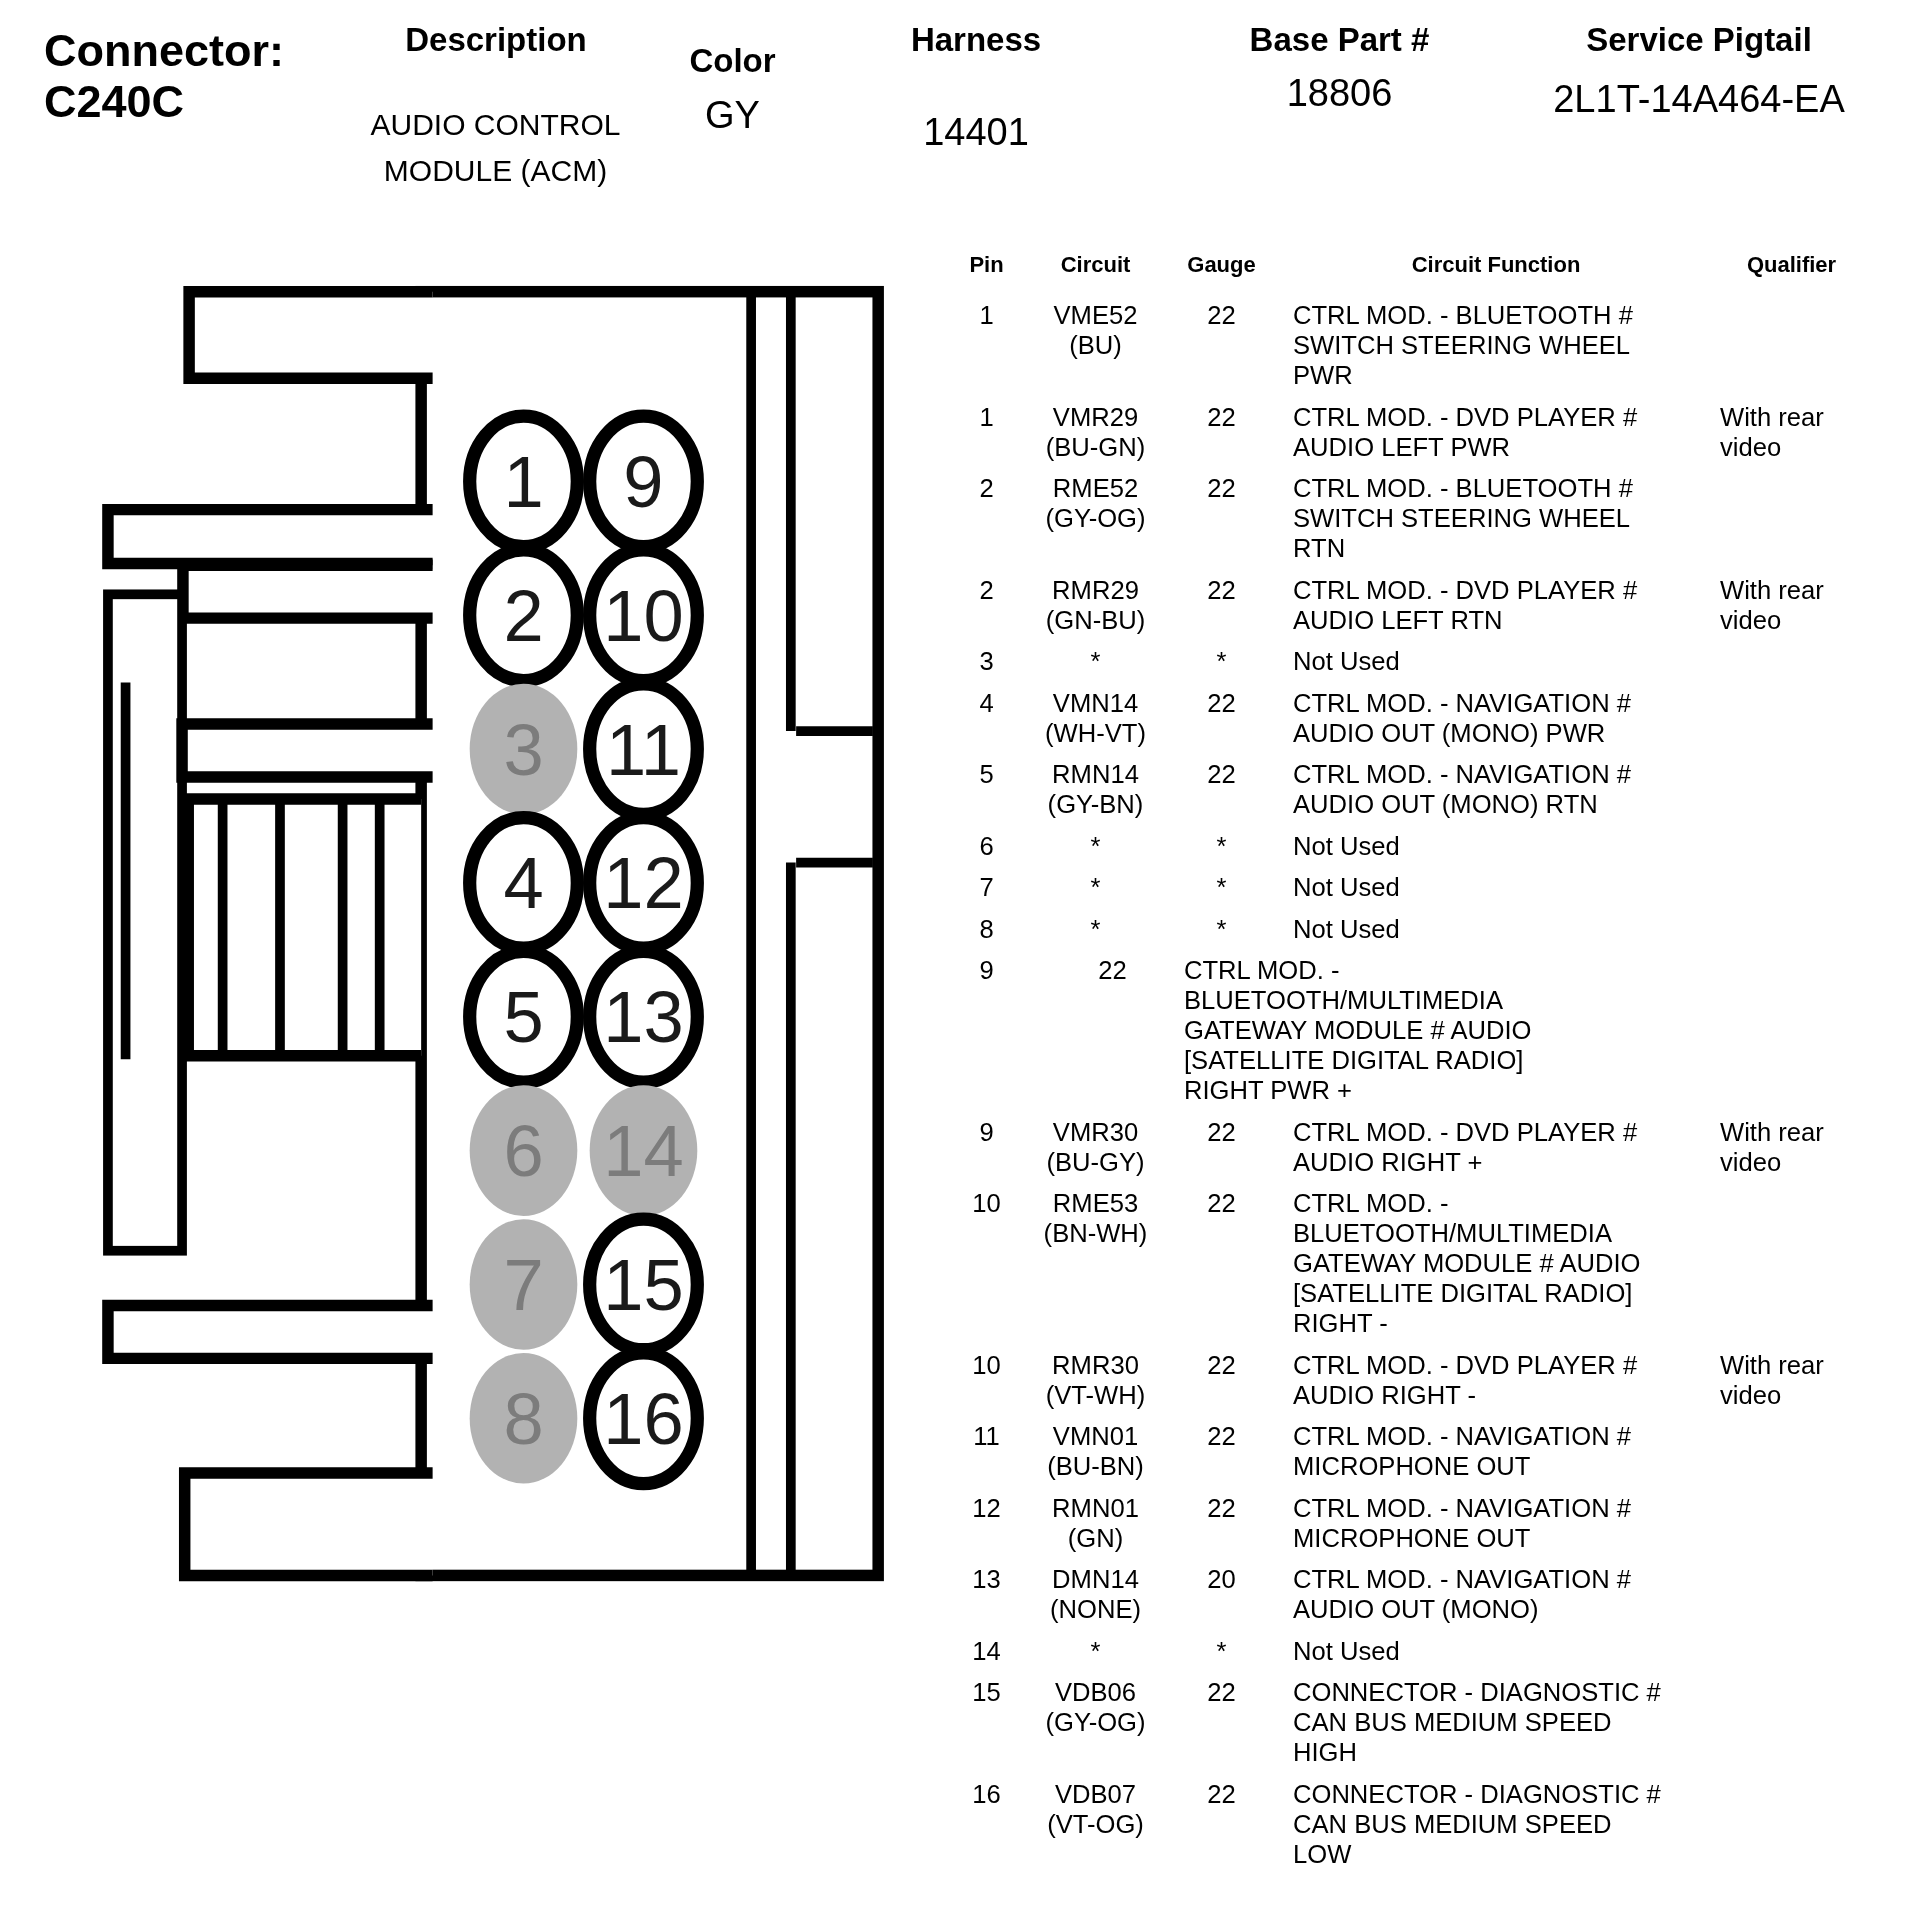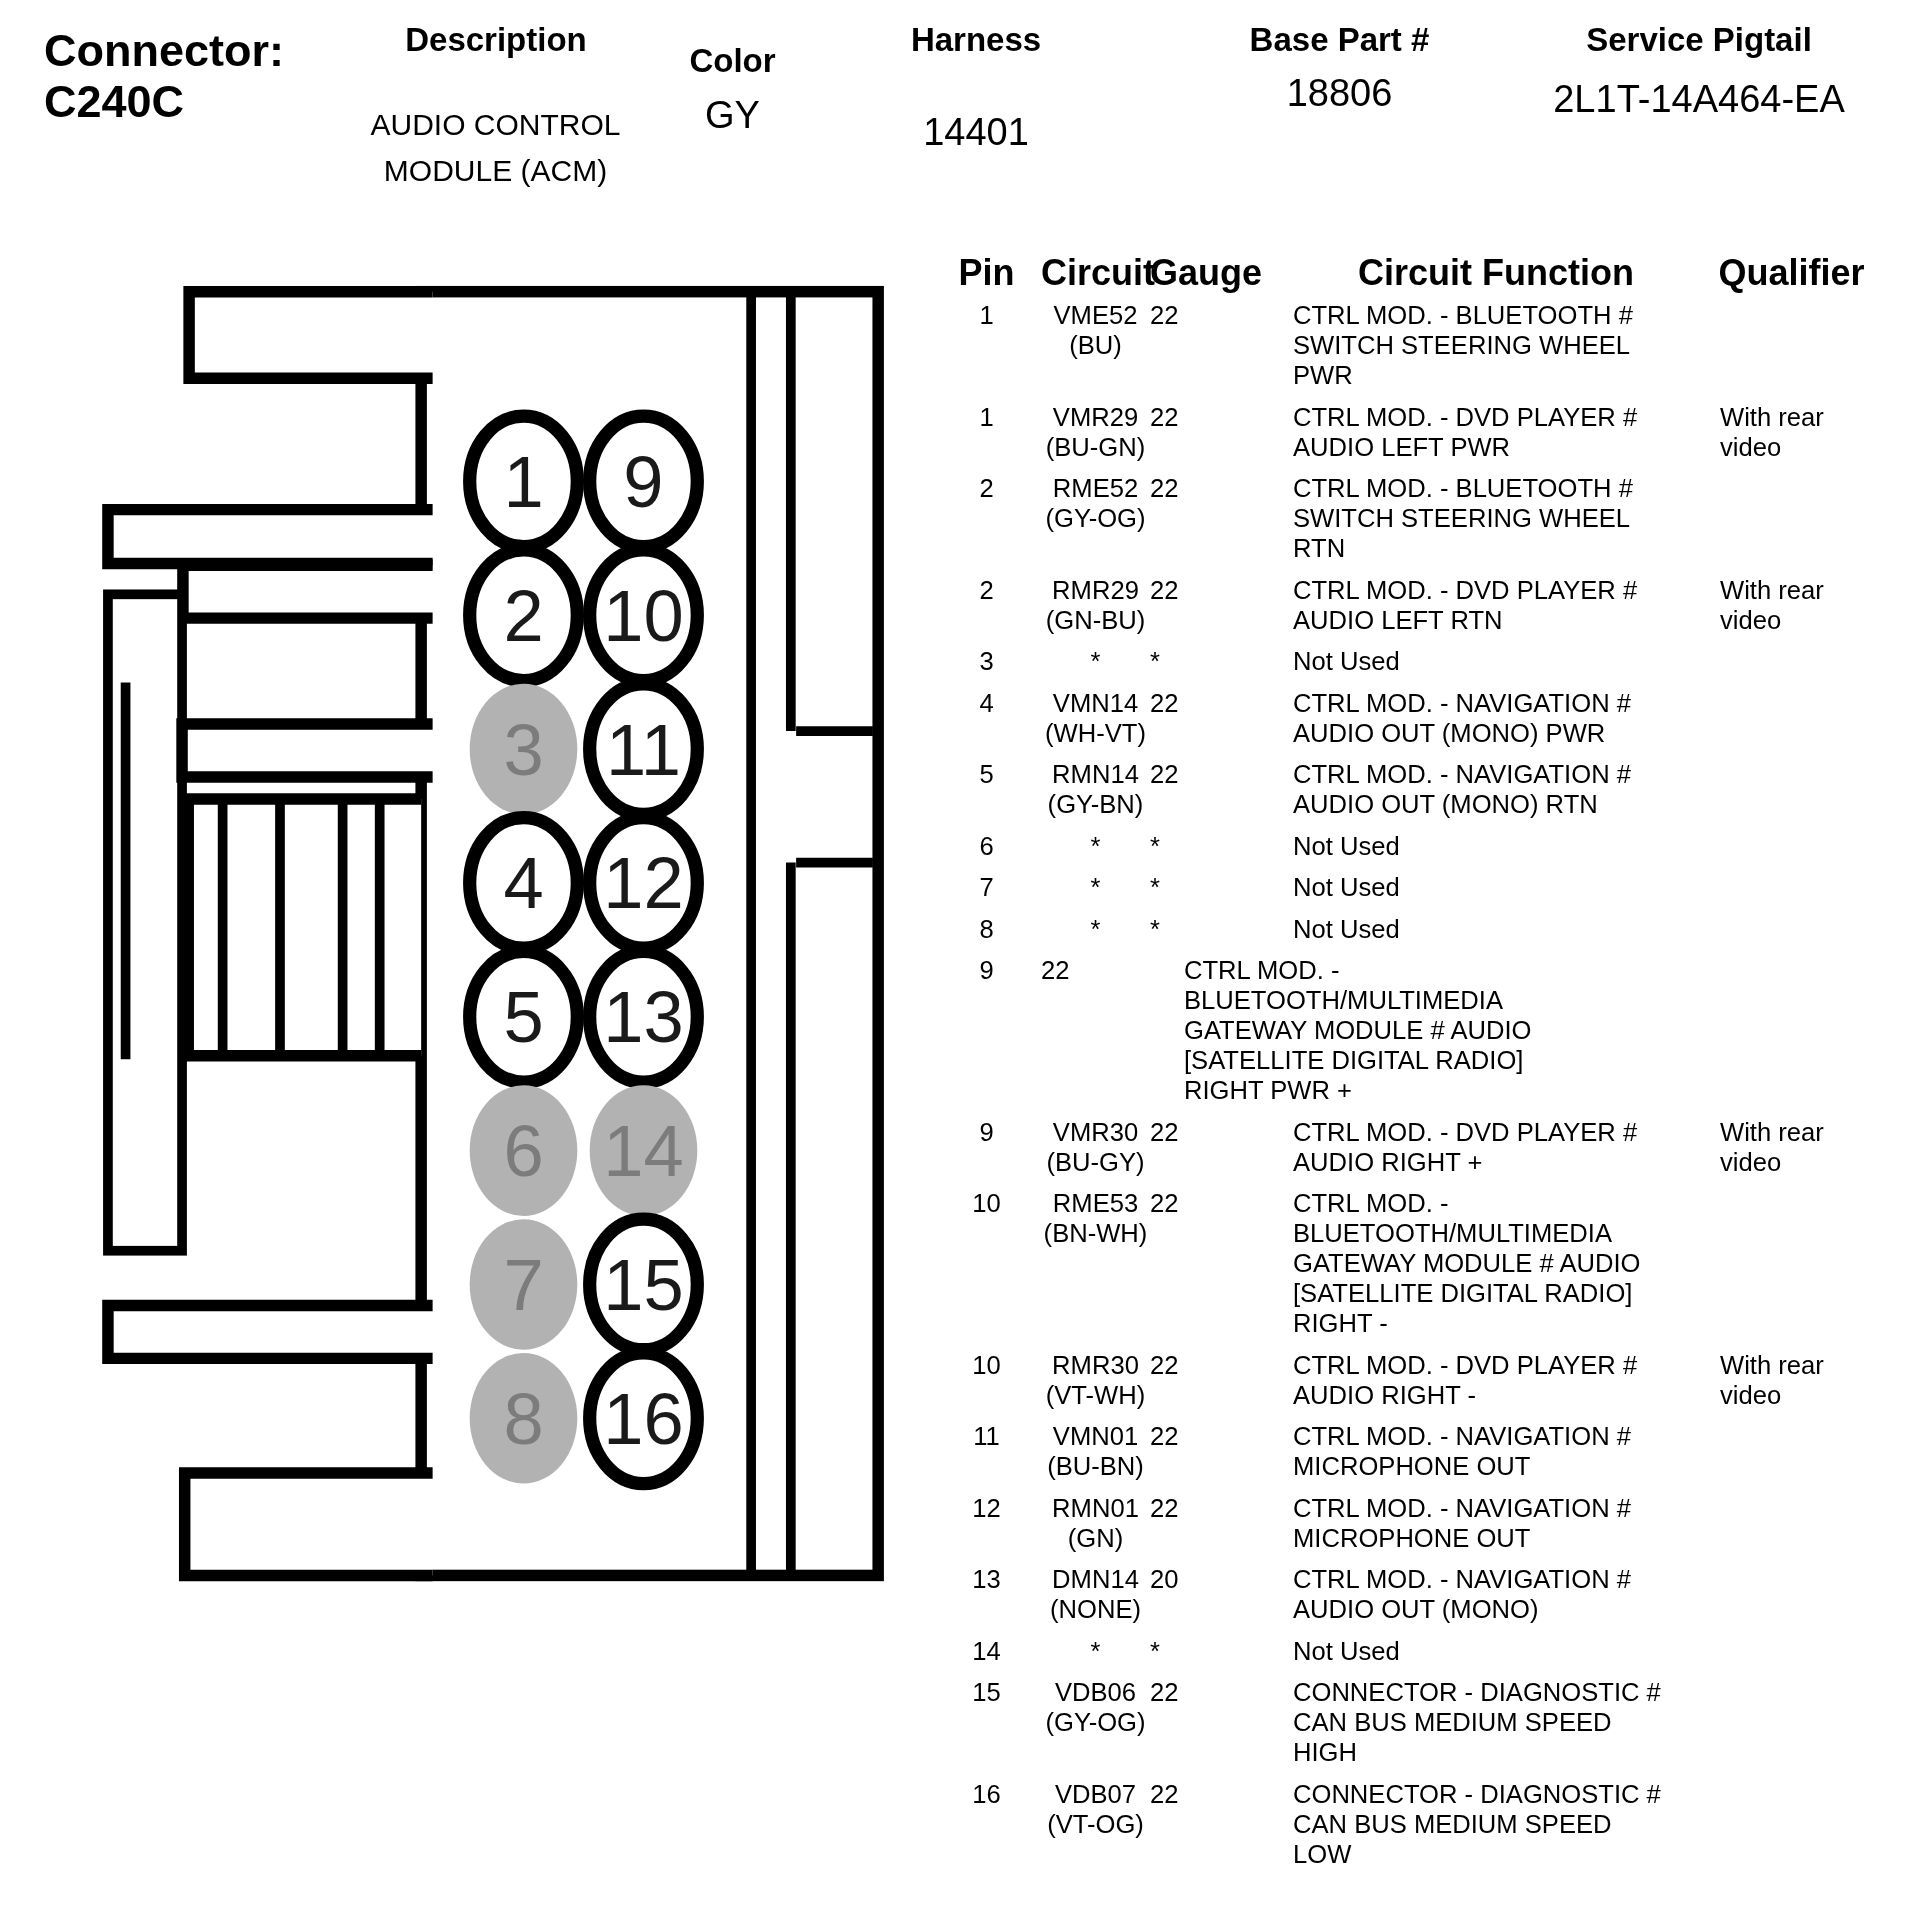--- a/index.html
+++ b/index.html
@@ -18,26 +18,26 @@
   #desc-value    { left:319px;  top:78px; width:353px; font-size:30px; line-height:46px; white-space:pre-line;margin-top:24px; }
   #color-label   { left:662px;  top:42px; width:141px; }
   #color-value   { left:662px;  top:94px; width:141px; }
   #harness-label { left:888px; top:21px; width:176px; }
   #harness-value { left:888px; top:78px; width:176px;margin-top:33px; }
   #base-label    { left:1200px; top:21px; width:279px; }
   #base-value    { left:1200px; top:72px; width:279px; }
   #pigtail-label { left:1540px; top:21px; width:318px; }
   #pigtail-value { left:1540px; top:78px; width:318px; }
 
-  #pin-table-header { left:932px; top:252px; width:974px; display:flex; font-size:36px; font-weight:bold; }
+  #pin-table-header { left:932px; top:252px; width:974px; display:flex; font-size:22px; font-weight:bold; }
   #table-rows { left:932px; top:300px; width:974px; }
   .trow { display:flex; margin-bottom:11.5px; font-size:25.6px; line-height:30px; }
   .c-pin  { width:109px; text-align:center; }
   .c-circuit { width:109px; text-align:center; }
-  .c-gauge { width:143px; }
+  .c-gauge { width:143px; text-align:center; }
   .c-func { width:406px; white-space:pre-line; }
   .c-qual { width:185px; padding-left:21px; white-space:pre-line; }
 
   #connector-svg { left:40px; top:281px; }
   .outline { fill:#ffffff; stroke:#000000; stroke-width:13px; }
   .thin    { fill:none; stroke:#000000; stroke-width:11px; }
 </style>
 </head>
 <body>
 

